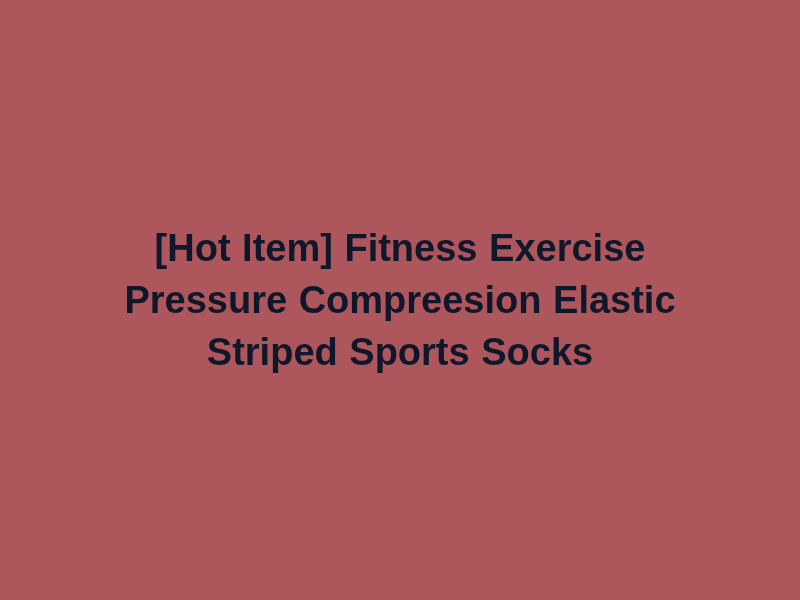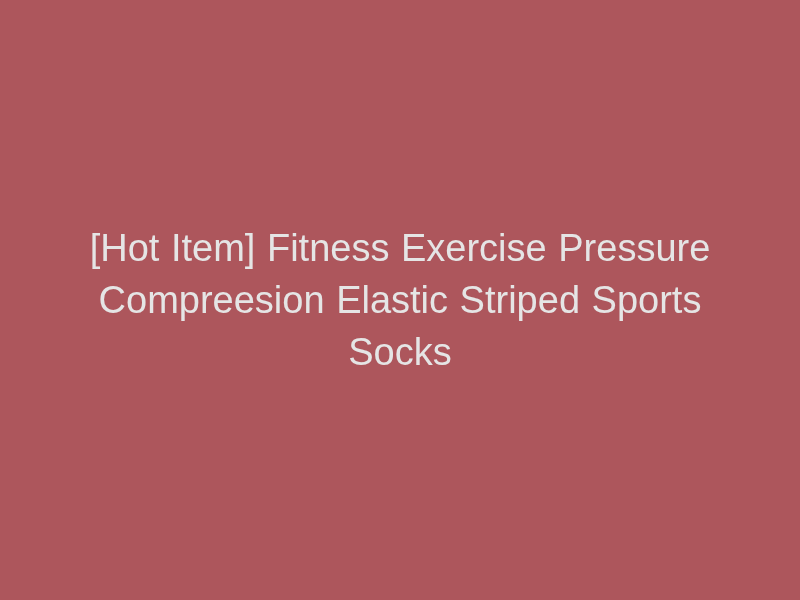--- a/index.html
+++ b/index.html
@@ -31,24 +31,24 @@
     margin: 0;
     
     transform: translateY(0px);
   }
 
   #product-title {
     margin: 16px;
     padding: 0;
     font-family: "Liberation Sans", sans-serif;
     font-size: 38px;
-    font-weight: normal;
+    font-weight: bold;
     line-height: 52px;
     letter-spacing: 0px;
-    color: #e5e5e5;
+    color: #0f172a;
     word-spacing: 1px;
     text-rendering: optimizeLegibility;
   }
 </style>
 </head>
 <body>
 
 <div id="placeholder-card">
 
   <div id="title-block">

